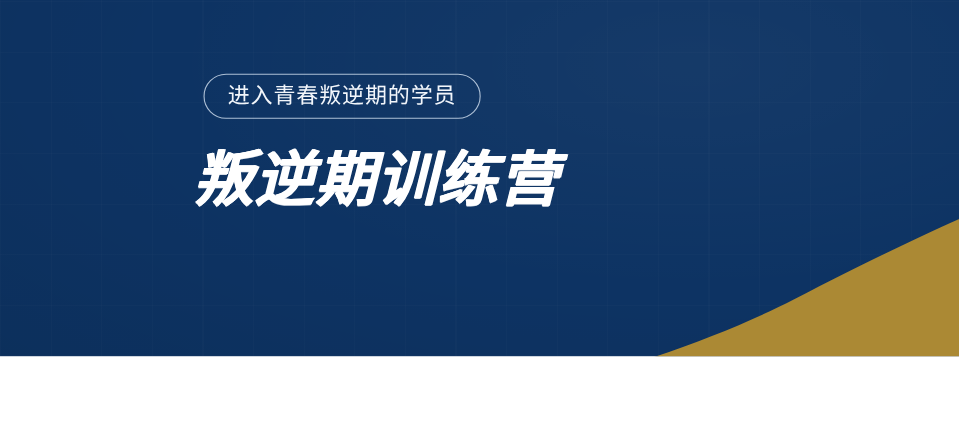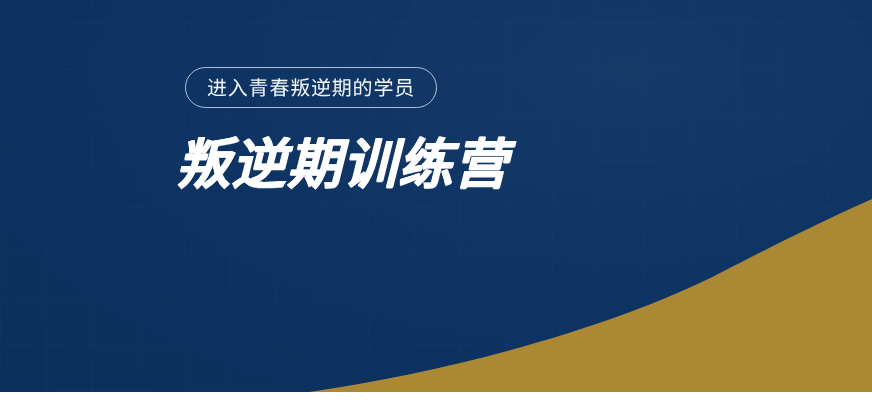--- a/index.html
+++ b/index.html
@@ -5,21 +5,21 @@
 <style>
   html, body {
     margin: 0;
     padding: 0;
     background: #ffffff;
   }
 
   #banner {
     position: relative;
     width: 872px;
-    height: 392px;
+    height: 324px;
     overflow: hidden;
     background: #0d3363;
     font-family: "Liberation Sans", "DejaVu Sans", sans-serif;
     -webkit-font-smoothing: antialiased;
   }
 
   
   #texture {
     position: absolute;
     inset: 0;
@@ -98,20 +98,21 @@
     font-size: 54px;
     font-weight: 700;
     font-style: italic;
     line-height: 62px;
     letter-spacing: 1.5px;
     white-space: nowrap;
     text-shadow:
        1px 0 0 #ffffff,
       -0.5px 0 0 #ffffff,
        0 1px 0 rgba(255,255,255,0.85);
+    font-family: Liberation Serif, serif;
   }
 </style>
 </head>
 <body>
 
 <div id="banner">
 
   <div id="texture"></div>
   <div id="vignette"></div>
 

